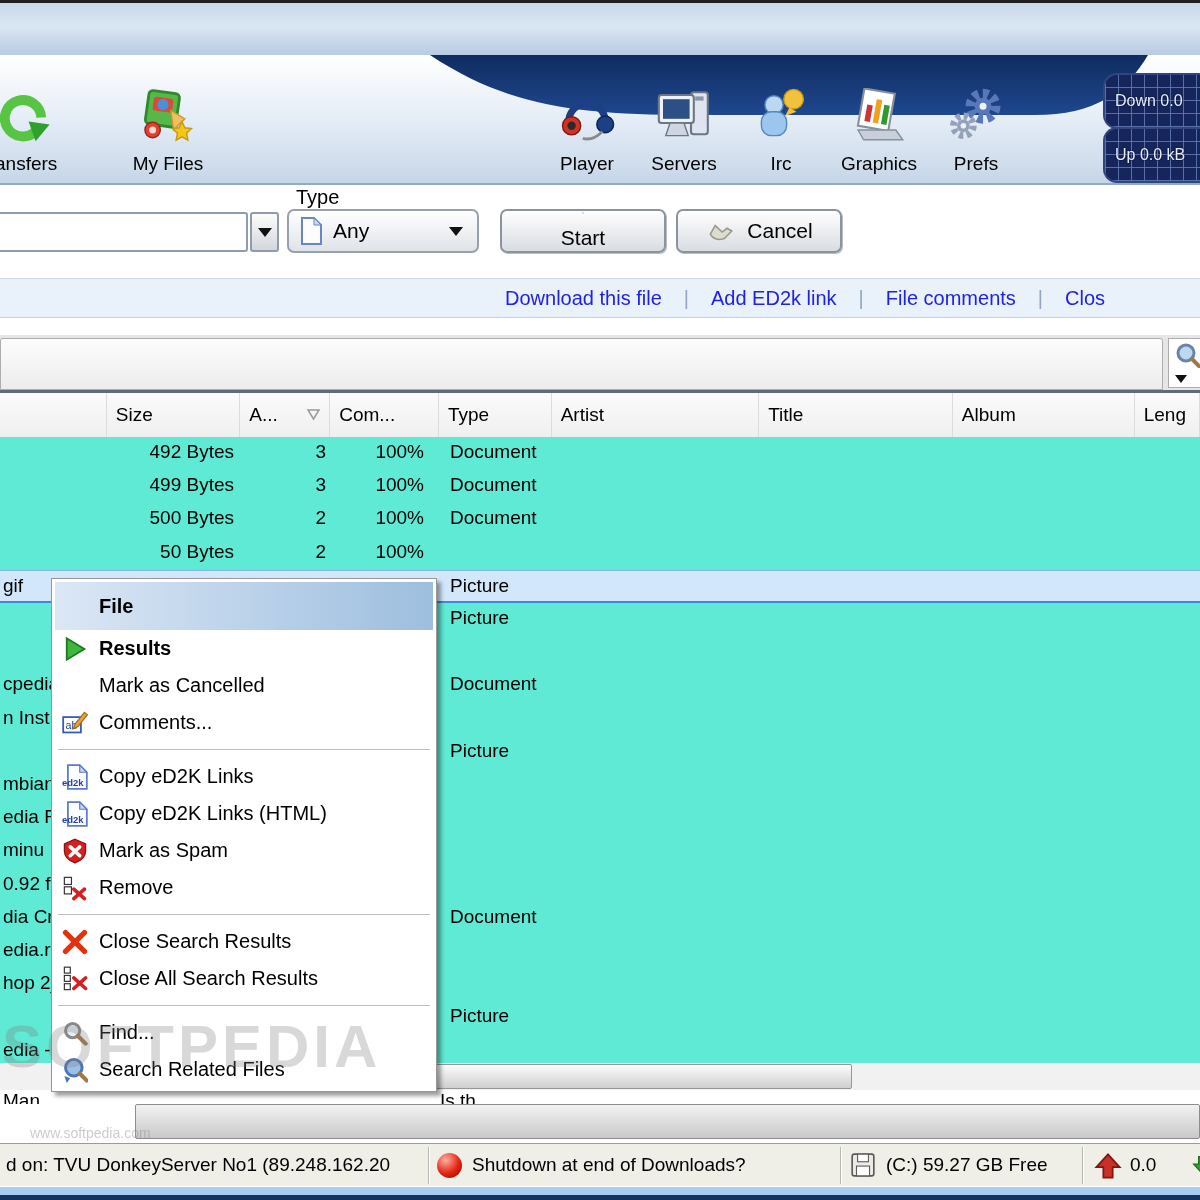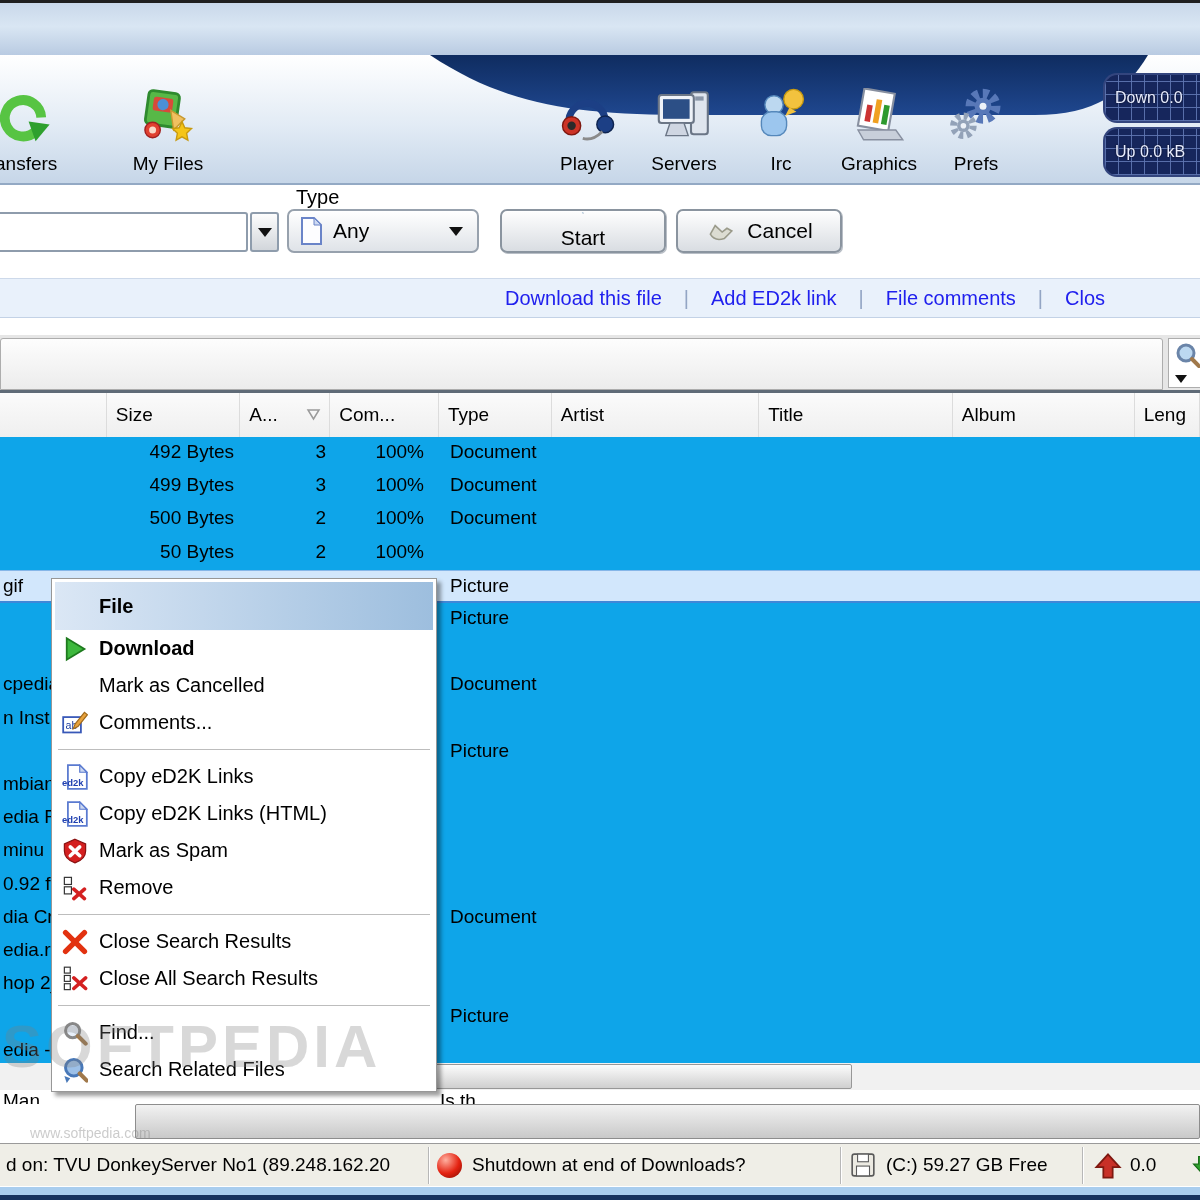--- a/index.html
+++ b/index.html
@@ -15,21 +15,21 @@
   
   .toolbar{position:absolute;left:0;top:55px;width:1200px;height:130px;
     background:linear-gradient(180deg,#ffffff 0%,#e2ebf5 55%,#c6d6e8 100%);
     border-bottom:2px solid #93a9c4;}
   .wave{position:absolute;left:0;top:0;}
   .tb-item{position:absolute;top:30px;width:110px;height:100px;text-align:center;cursor:pointer;}
   .tb-ico{height:62px;display:flex;align-items:center;justify-content:center;}
   .tb-ico svg{width:56px;height:56px;}
   .tb-label{font-size:19px;color:#000;margin-top:6px;white-space:nowrap;}
   .meters{position:absolute;left:1103px;top:18px;width:97px;height:112px;}
-  .meter{position:absolute;left:0;width:97px;height:50px;border-radius:14px 0 0 14px;
+  .meter{position:absolute;left:0;width:97px;height:56px;border-radius:14px 0 0 14px;
     background:
       repeating-linear-gradient(90deg,rgba(95,118,178,.9) 0 1px,transparent 1px 13px),
       repeating-linear-gradient(0deg,rgba(95,118,178,.9) 0 1px,transparent 1px 13px),
       #16265c;
     border:2px solid #33457e;border-right:none;display:flex;align-items:center;}
   .meter span{color:#e8edff;font-size:16px;padding-left:10px;white-space:nowrap;text-shadow:0 0 2px #001;}
 
   
   .searchrow{position:absolute;left:0;top:187px;width:1200px;height:91px;background:#fff;}
   .search-input{position:absolute;left:-6px;top:25px;width:254px;height:40px;background:#fff;
@@ -73,21 +73,21 @@
 
   
   .listheader{position:absolute;left:0;top:393px;width:1200px;height:44px;display:flex;
     background:linear-gradient(180deg,#fbfbfb,#ededed);border-bottom:1px solid #d2d2d2;}
   .hcell{height:44px;display:flex;align-items:center;padding-left:9px;font-size:19px;
     border-right:1px solid #dcdcdc;background:linear-gradient(180deg,#fbfbfb,#efefef);
     white-space:nowrap;overflow:hidden;cursor:pointer;}
   .hsort{margin-left:auto;margin-right:8px;}
 
   
-  .listbody{position:absolute;left:0;top:437px;width:1200px;height:627px;background:#0ea5e9;}
+  .listbody{position:absolute;left:0;top:437px;width:1200px;height:627px;background:#5eead4;}
   .row{position:absolute;left:0;width:1200px;height:33px;font-size:19px;}
   .row span{position:absolute;top:4px;white-space:nowrap;}
   .c-name{left:3px;width:104px;overflow:hidden;}
   .c-size{left:108px;width:126px;text-align:right;}
   .c-src{left:240px;width:86px;text-align:right;}
   .c-compl{left:330px;width:94px;text-align:right;}
   .c-type{left:450px;}
   .row.selected{background:#d2e7fc;border-top:1px solid #85b6e8;border-bottom:2px solid #3f87d8;}
 
   
@@ -500,21 +500,21 @@
   </div>
   <div class="bluestrip"></div>
   <div class="navybottom"></div>
 
   <div class="ctxmenu" id="contextMenu">
     <div class="menu-title">File</div>
   <div class="menu-item bold">
         <span class="mi-ico"><svg viewBox="0 0 22 22">
             <path d="M4 2l15 9-15 9z" fill="#3db83d" stroke="#1e7a1e" stroke-width="1.5"></path>
           </svg></span>
-        <span class="mi-label">Download</span>
+        <span class="mi-label">Results</span>
       </div>
       <div class="menu-item">
         <span class="mi-ico"></span>
         <span class="mi-label">Mark as Cancelled</span>
       </div>
       <div class="menu-item">
         <span class="mi-ico"><svg viewBox="0 0 22 22">
             <rect x="1" y="6" width="15" height="13" fill="#fff" stroke="#3858b8" stroke-width="1.5"></rect>
             <text x="3" y="16" font-size="9" fill="#2040a0" font-family="sans-serif">ab</text>
             <path d="M11 12 19 2l2.5 2-8 10-4 2z" fill="#e8a23c" stroke="#a06a1a"></path>

